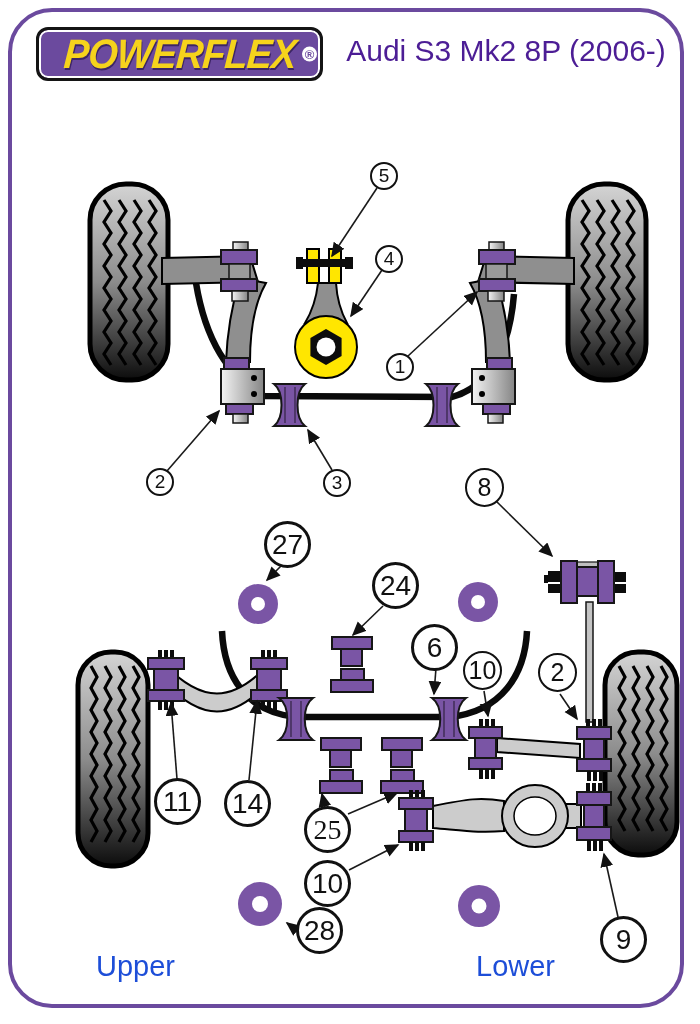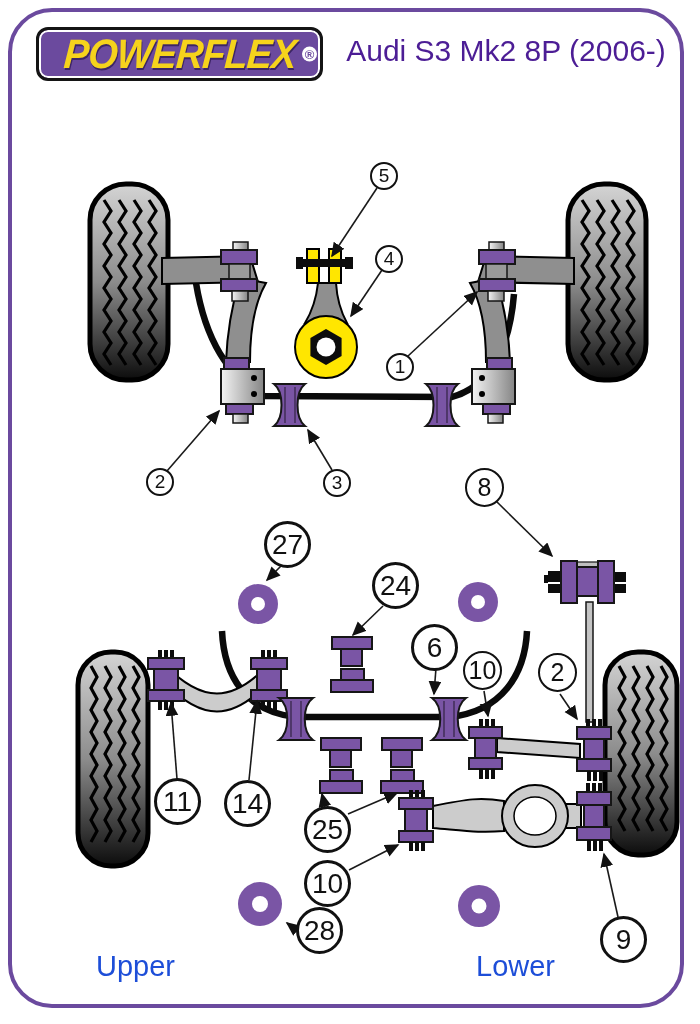--- a/index.html
+++ b/index.html
@@ -336,20 +336,20 @@
   <div class="callout sm" style="left:146px;top:468px;">2</div>
   <div class="callout sm" style="left:323px;top:469px;">3</div>
   <div class="callout md" style="left:465px;top:468px;">8</div>
   <div class="callout lg" style="left:264px;top:521px;">27</div>
   <div class="callout lg" style="left:372px;top:562px;">24</div>
   <div class="callout lg" style="left:411px;top:624px;">6</div>
   <div class="callout md" style="left:463px;top:651px;">10</div>
   <div class="callout md" style="left:538px;top:653px;">2</div>
   <div class="callout lg" style="left:154px;top:778px;">11</div>
   <div class="callout lg" style="left:224px;top:780px;">14</div>
-  <div class="callout lg" style="left:304px;top:806px;">25</div>
+  <div class="callout lg" style="left:304px;top:806px;font-family:Liberation Serif, serif;">25</div>
   <div class="callout lg" style="left:304px;top:860px;">10</div>
   <div class="callout lg" style="left:296px;top:907px;">28</div>
   <div class="callout lg" style="left:600px;top:916px;">9</div>
 
   <div class="seclabel" style="left:96px;top:950px;">Upper</div>
   <div class="seclabel" style="left:476px;top:950px;">Lower</div>
 </div>
 
 </body></html>

